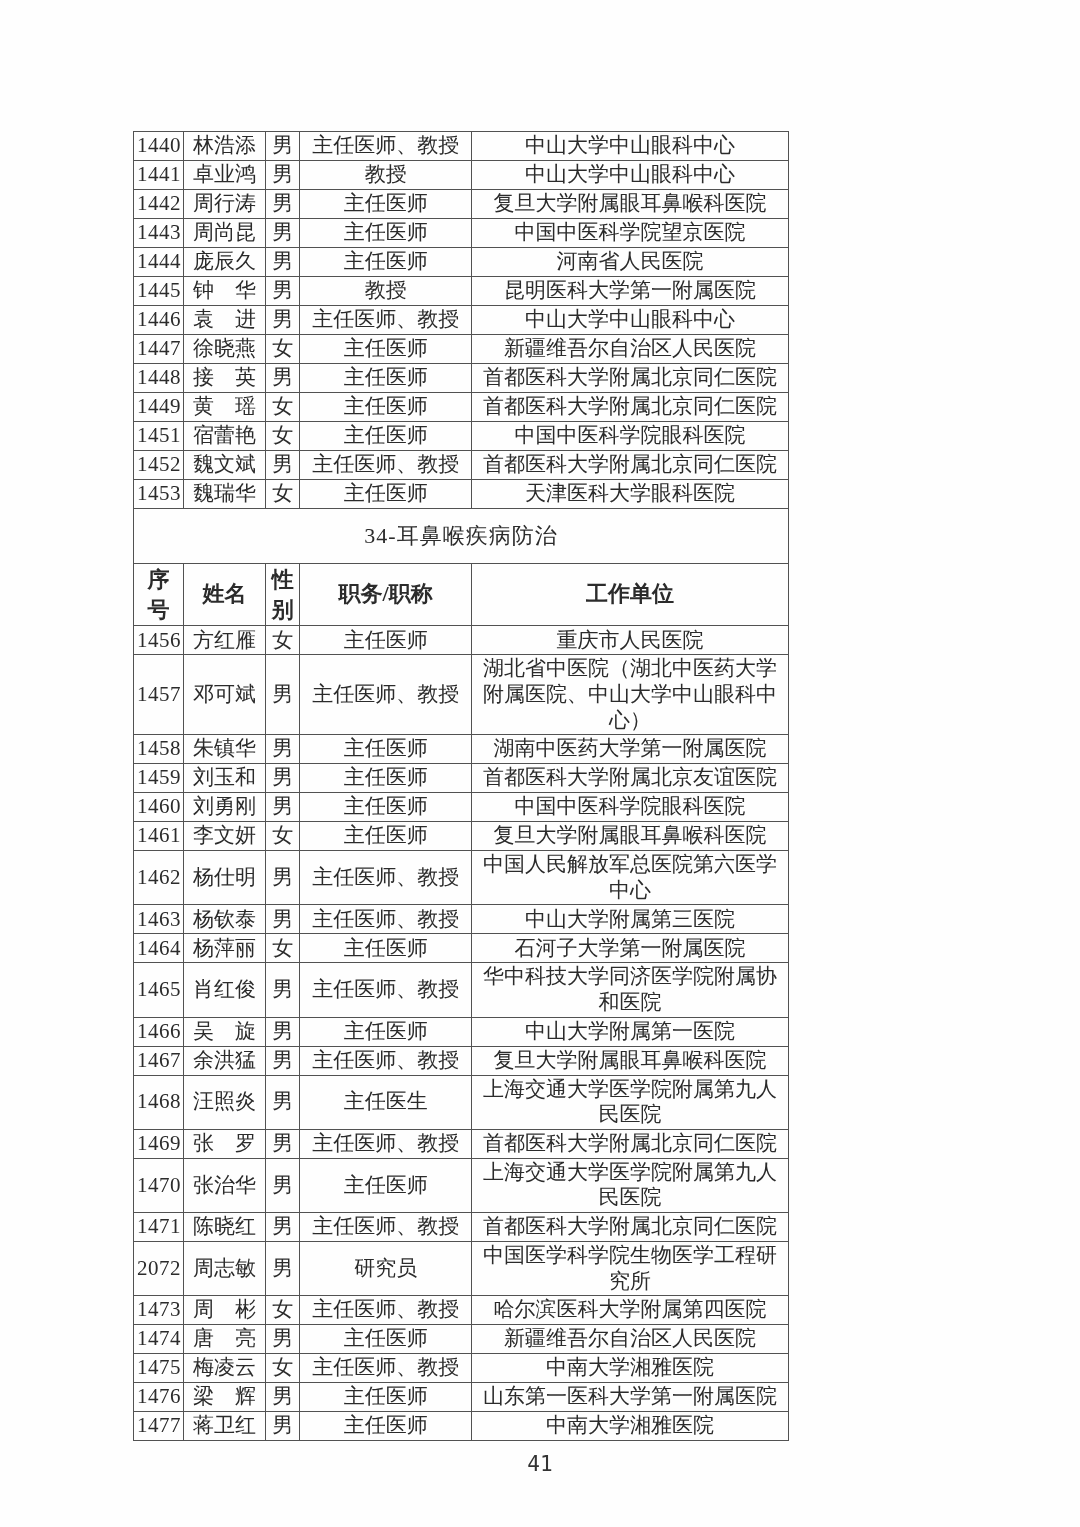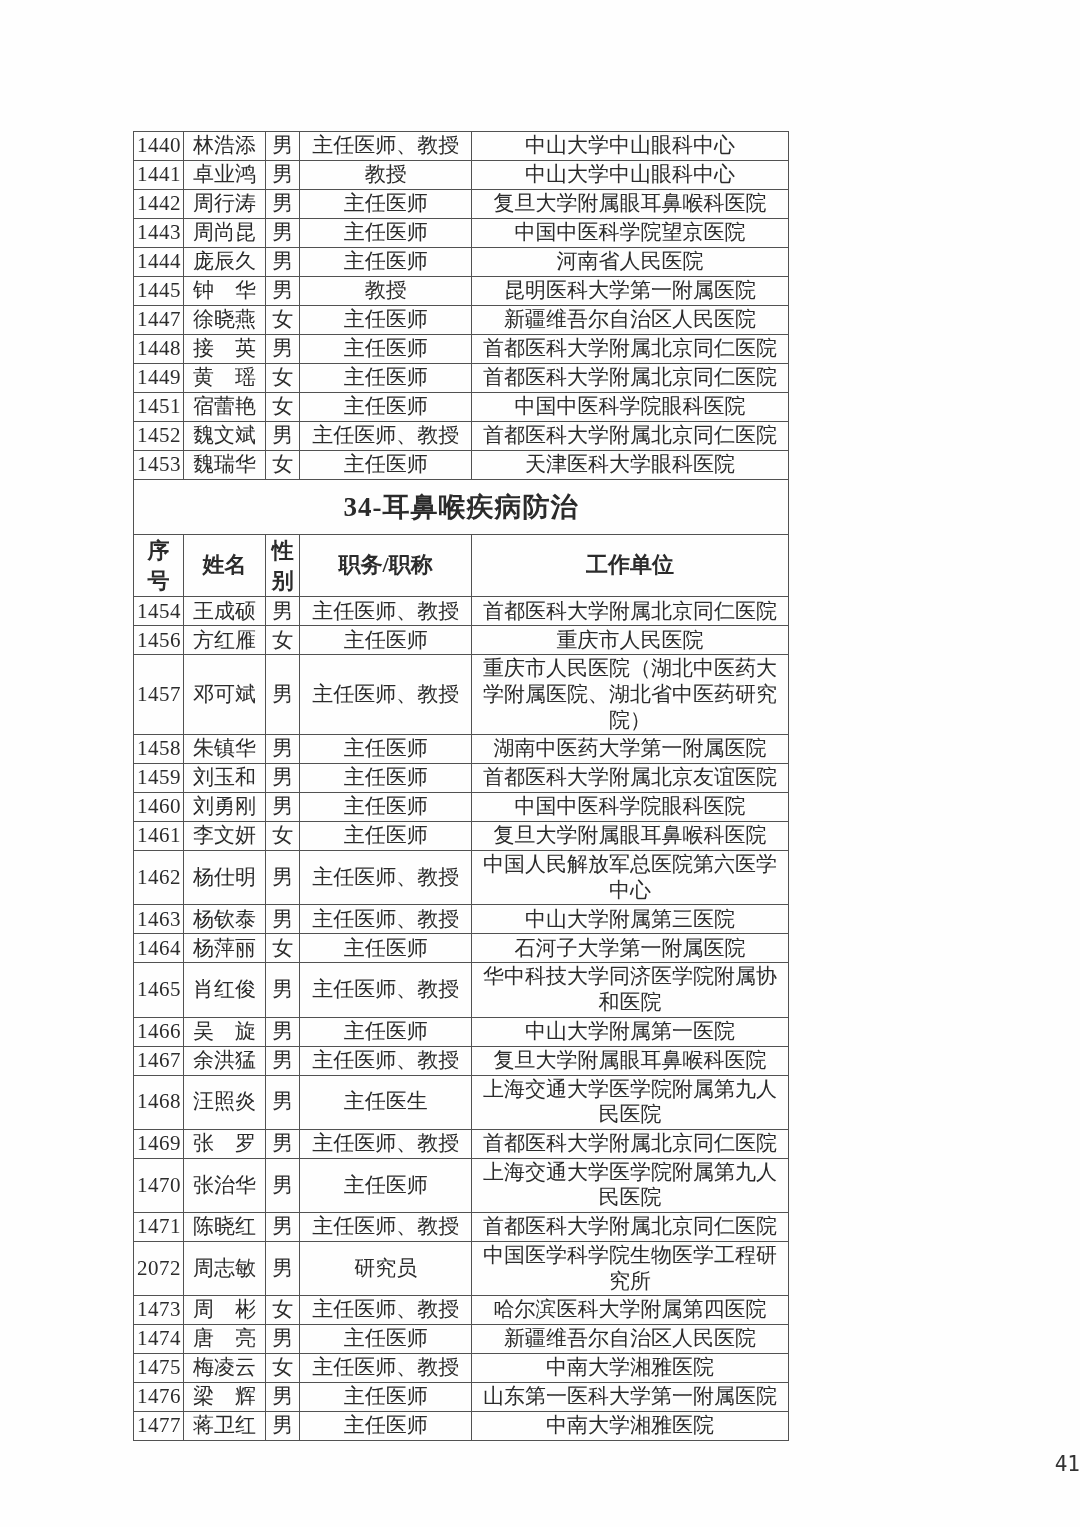--- a/index.html
+++ b/index.html
@@ -37,42 +37,42 @@
   col.c-no     { width: 7.6%; }
   col.c-name   { width: 12.6%; }
   col.c-gender { width: 5.2%; }
   col.c-title  { width: 26.2%; }
   col.c-org    { width: 48.4%; }
   td.col-no {
     font-size: 20px;
     letter-spacing: 0.5px;
   }
   tr.title-row td {
-    font-size: 27px;
-    font-weight: bold;
+    font-size: 22px;
+    font-weight: normal;
     height: 52px;
     letter-spacing: 1px;
   }
   tr.header-row th {
     font-weight: bold;
     font-size: 22px;
     height: 58px;
   }
   .stack {
     width: 1.15em;
     margin: 0 auto;
     word-break: break-all;
     line-height: 1.35;
   }
   .page-number {
     position: absolute;
     left: 0;
     right: 0;
     top: 1452px;
-    text-align: right;
+    text-align: center;
     font-family: "DejaVu Sans Mono", monospace;
     font-size: 21px;
     color: #333333;
   }
 </style>
 </head>
 <body>
 
 <div class="page">
 
@@ -120,20 +120,27 @@
           <td class="col-gender">男</td>
           <td class="col-title">主任医师</td>
           <td class="col-org">河南省人民医院</td>
         </tr>
         <tr>
           <td class="col-no">1445</td>
           <td class="col-name">钟　华</td>
           <td class="col-gender">男</td>
           <td class="col-title">教授</td>
           <td class="col-org">昆明医科大学第一附属医院</td>
+        </tr>
+        <tr>
+          <td class="col-no">1446</td>
+          <td class="col-name">袁　进</td>
+          <td class="col-gender">男</td>
+          <td class="col-title">主任医师、教授</td>
+          <td class="col-org">中山大学中山眼科中心</td>
         </tr>
         <tr>
           <td class="col-no">1447</td>
           <td class="col-name">徐晓燕</td>
           <td class="col-gender">女</td>
           <td class="col-title">主任医师</td>
           <td class="col-org">新疆维吾尔自治区人民医院</td>
         </tr>
         <tr>
           <td class="col-no">1448</td>
@@ -184,39 +191,32 @@
         <th>
           <div class="stack">性别</div>
         </th>
         <th>职务/职称</th>
         <th>工作单位</th>
       </tr>
     </tbody>
 
     <tbody>
         <tr>
-          <td class="col-no">1454</td>
-          <td class="col-name">王成硕</td>
-          <td class="col-gender">男</td>
-          <td class="col-title">主任医师、教授</td>
-          <td class="col-org">首都医科大学附属北京同仁医院</td>
-        </tr>
-        <tr>
           <td class="col-no">1456</td>
           <td class="col-name">方红雁</td>
           <td class="col-gender">女</td>
           <td class="col-title">主任医师</td>
           <td class="col-org">重庆市人民医院</td>
         </tr>
         <tr>
           <td class="col-no">1457</td>
           <td class="col-name">邓可斌</td>
           <td class="col-gender">男</td>
           <td class="col-title">主任医师、教授</td>
-          <td class="col-org">重庆市人民医院（湖北中医药大学附属医院、湖北省中医药研究院）</td>
+          <td class="col-org">湖北省中医院（湖北中医药大学附属医院、中山大学中山眼科中心）</td>
         </tr>
         <tr>
           <td class="col-no">1458</td>
           <td class="col-name">朱镇华</td>
           <td class="col-gender">男</td>
           <td class="col-title">主任医师</td>
           <td class="col-org">湖南中医药大学第一附属医院</td>
         </tr>
         <tr>
           <td class="col-no">1459</td>

